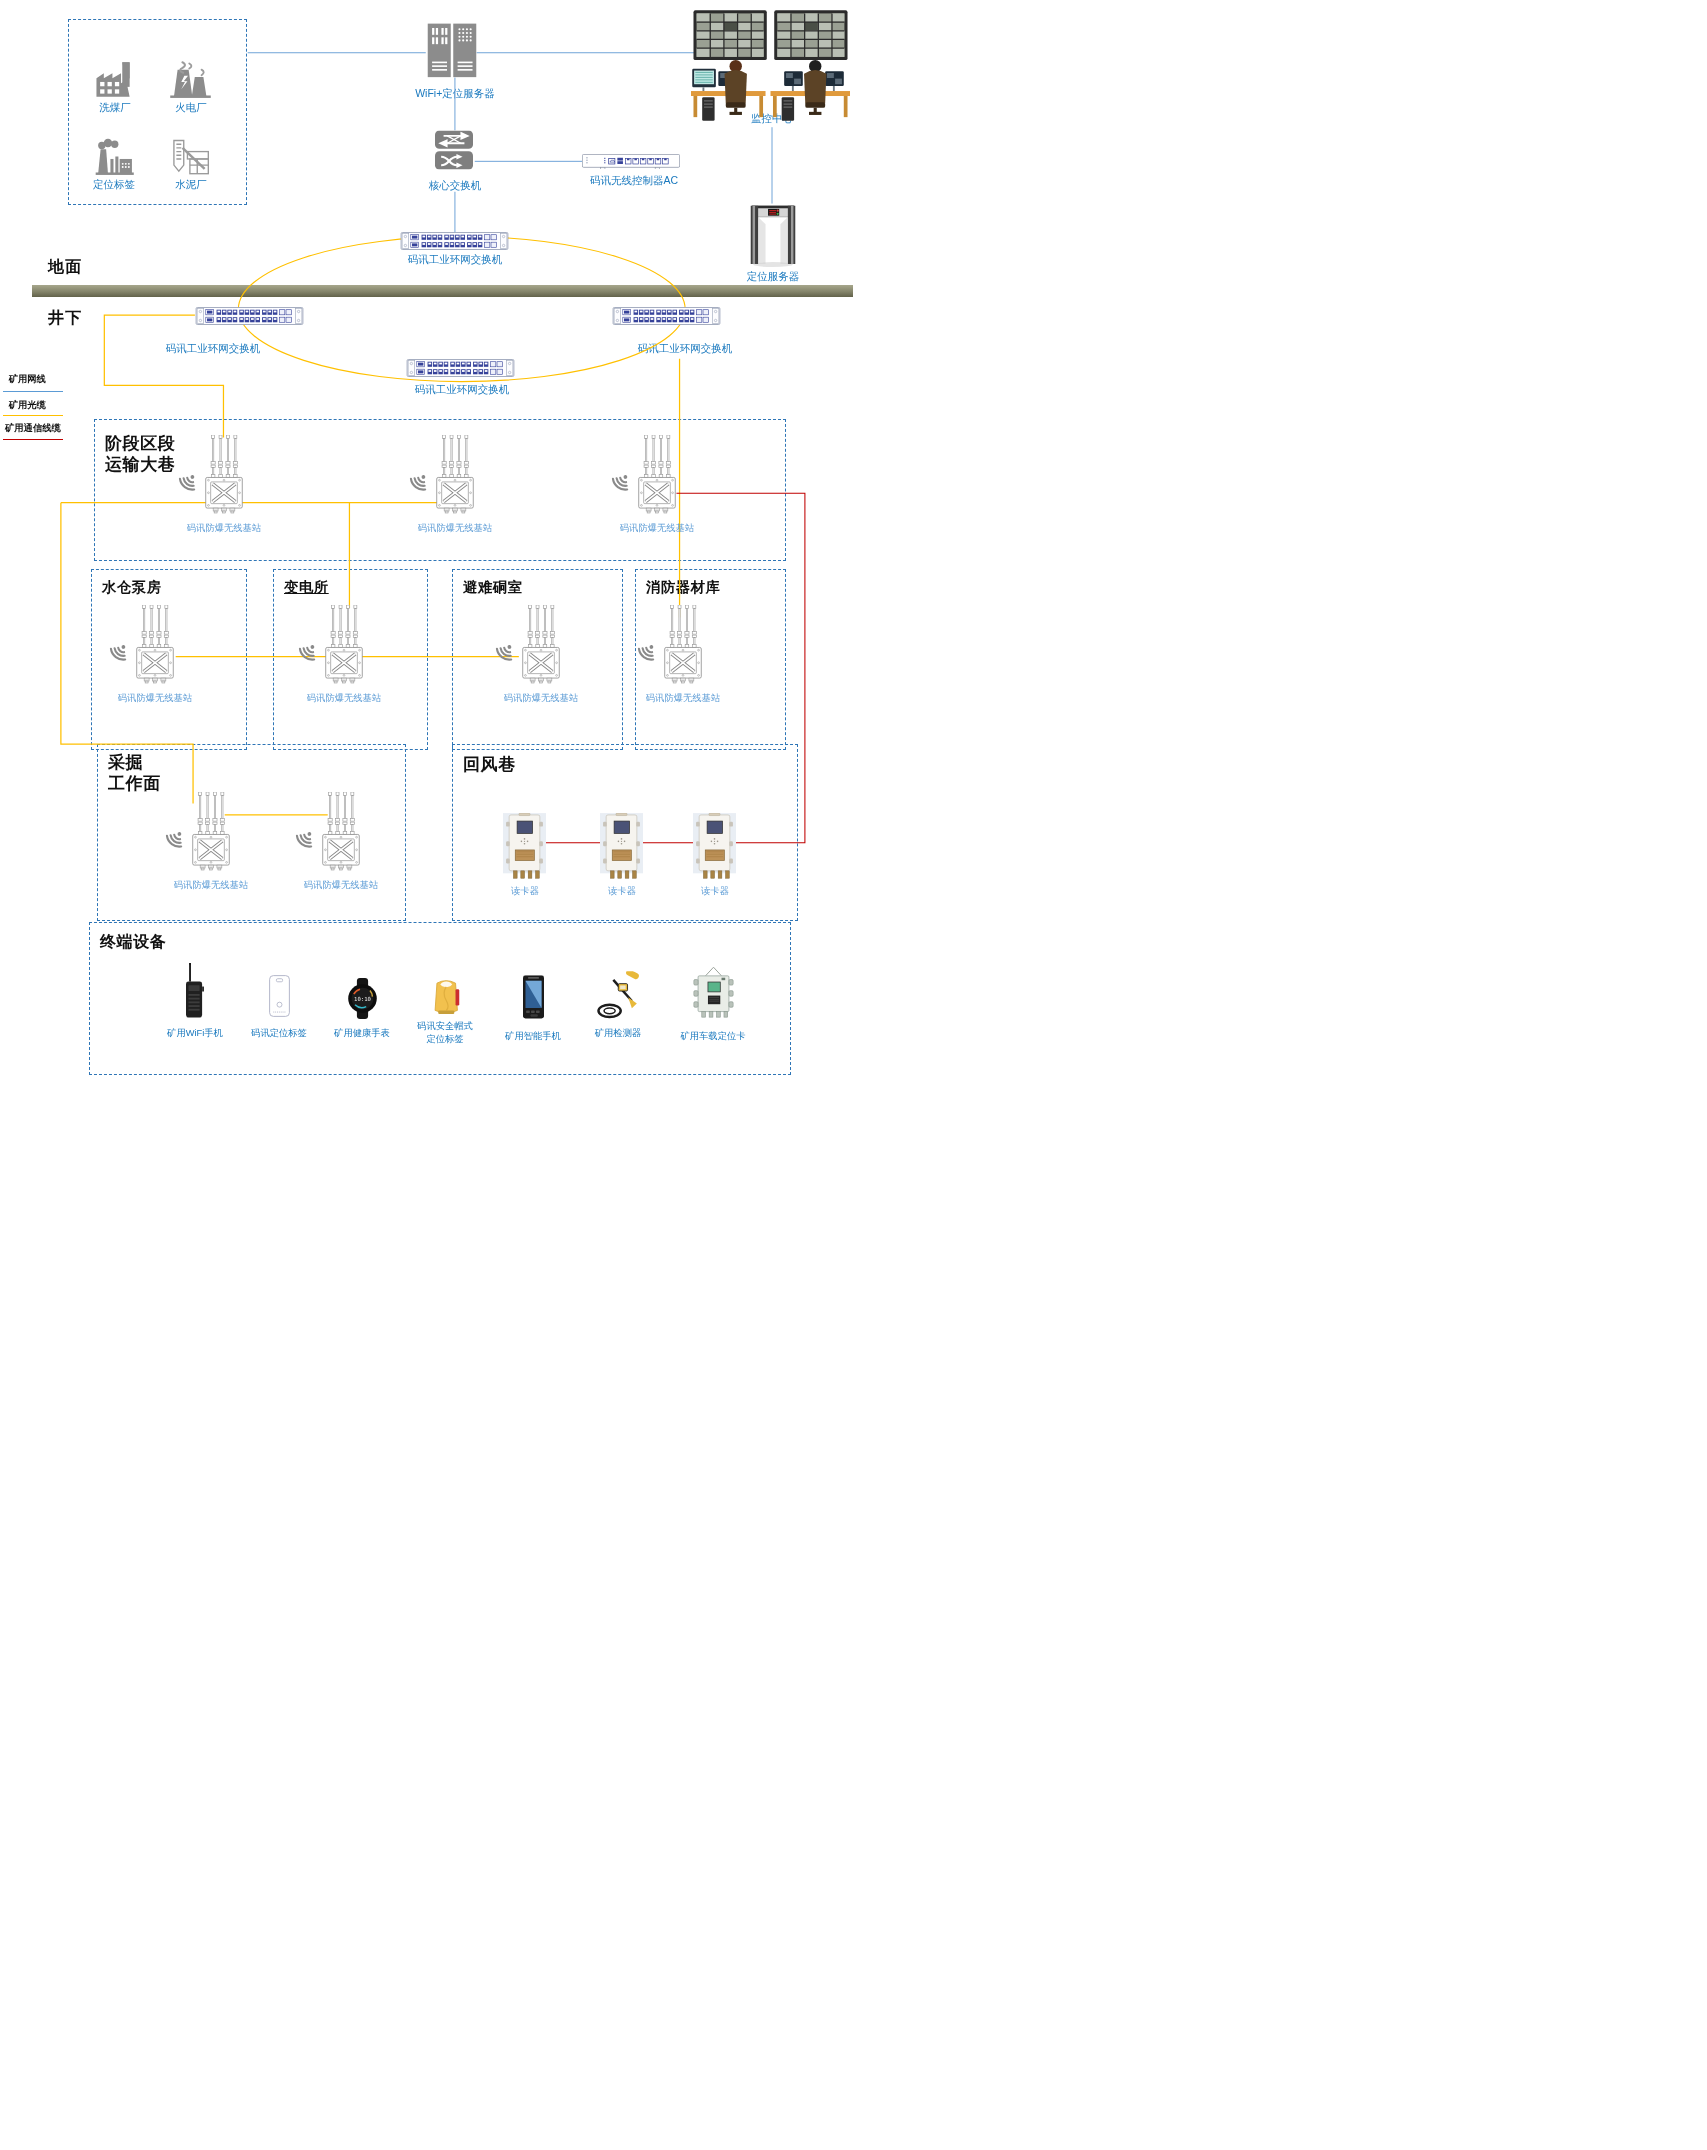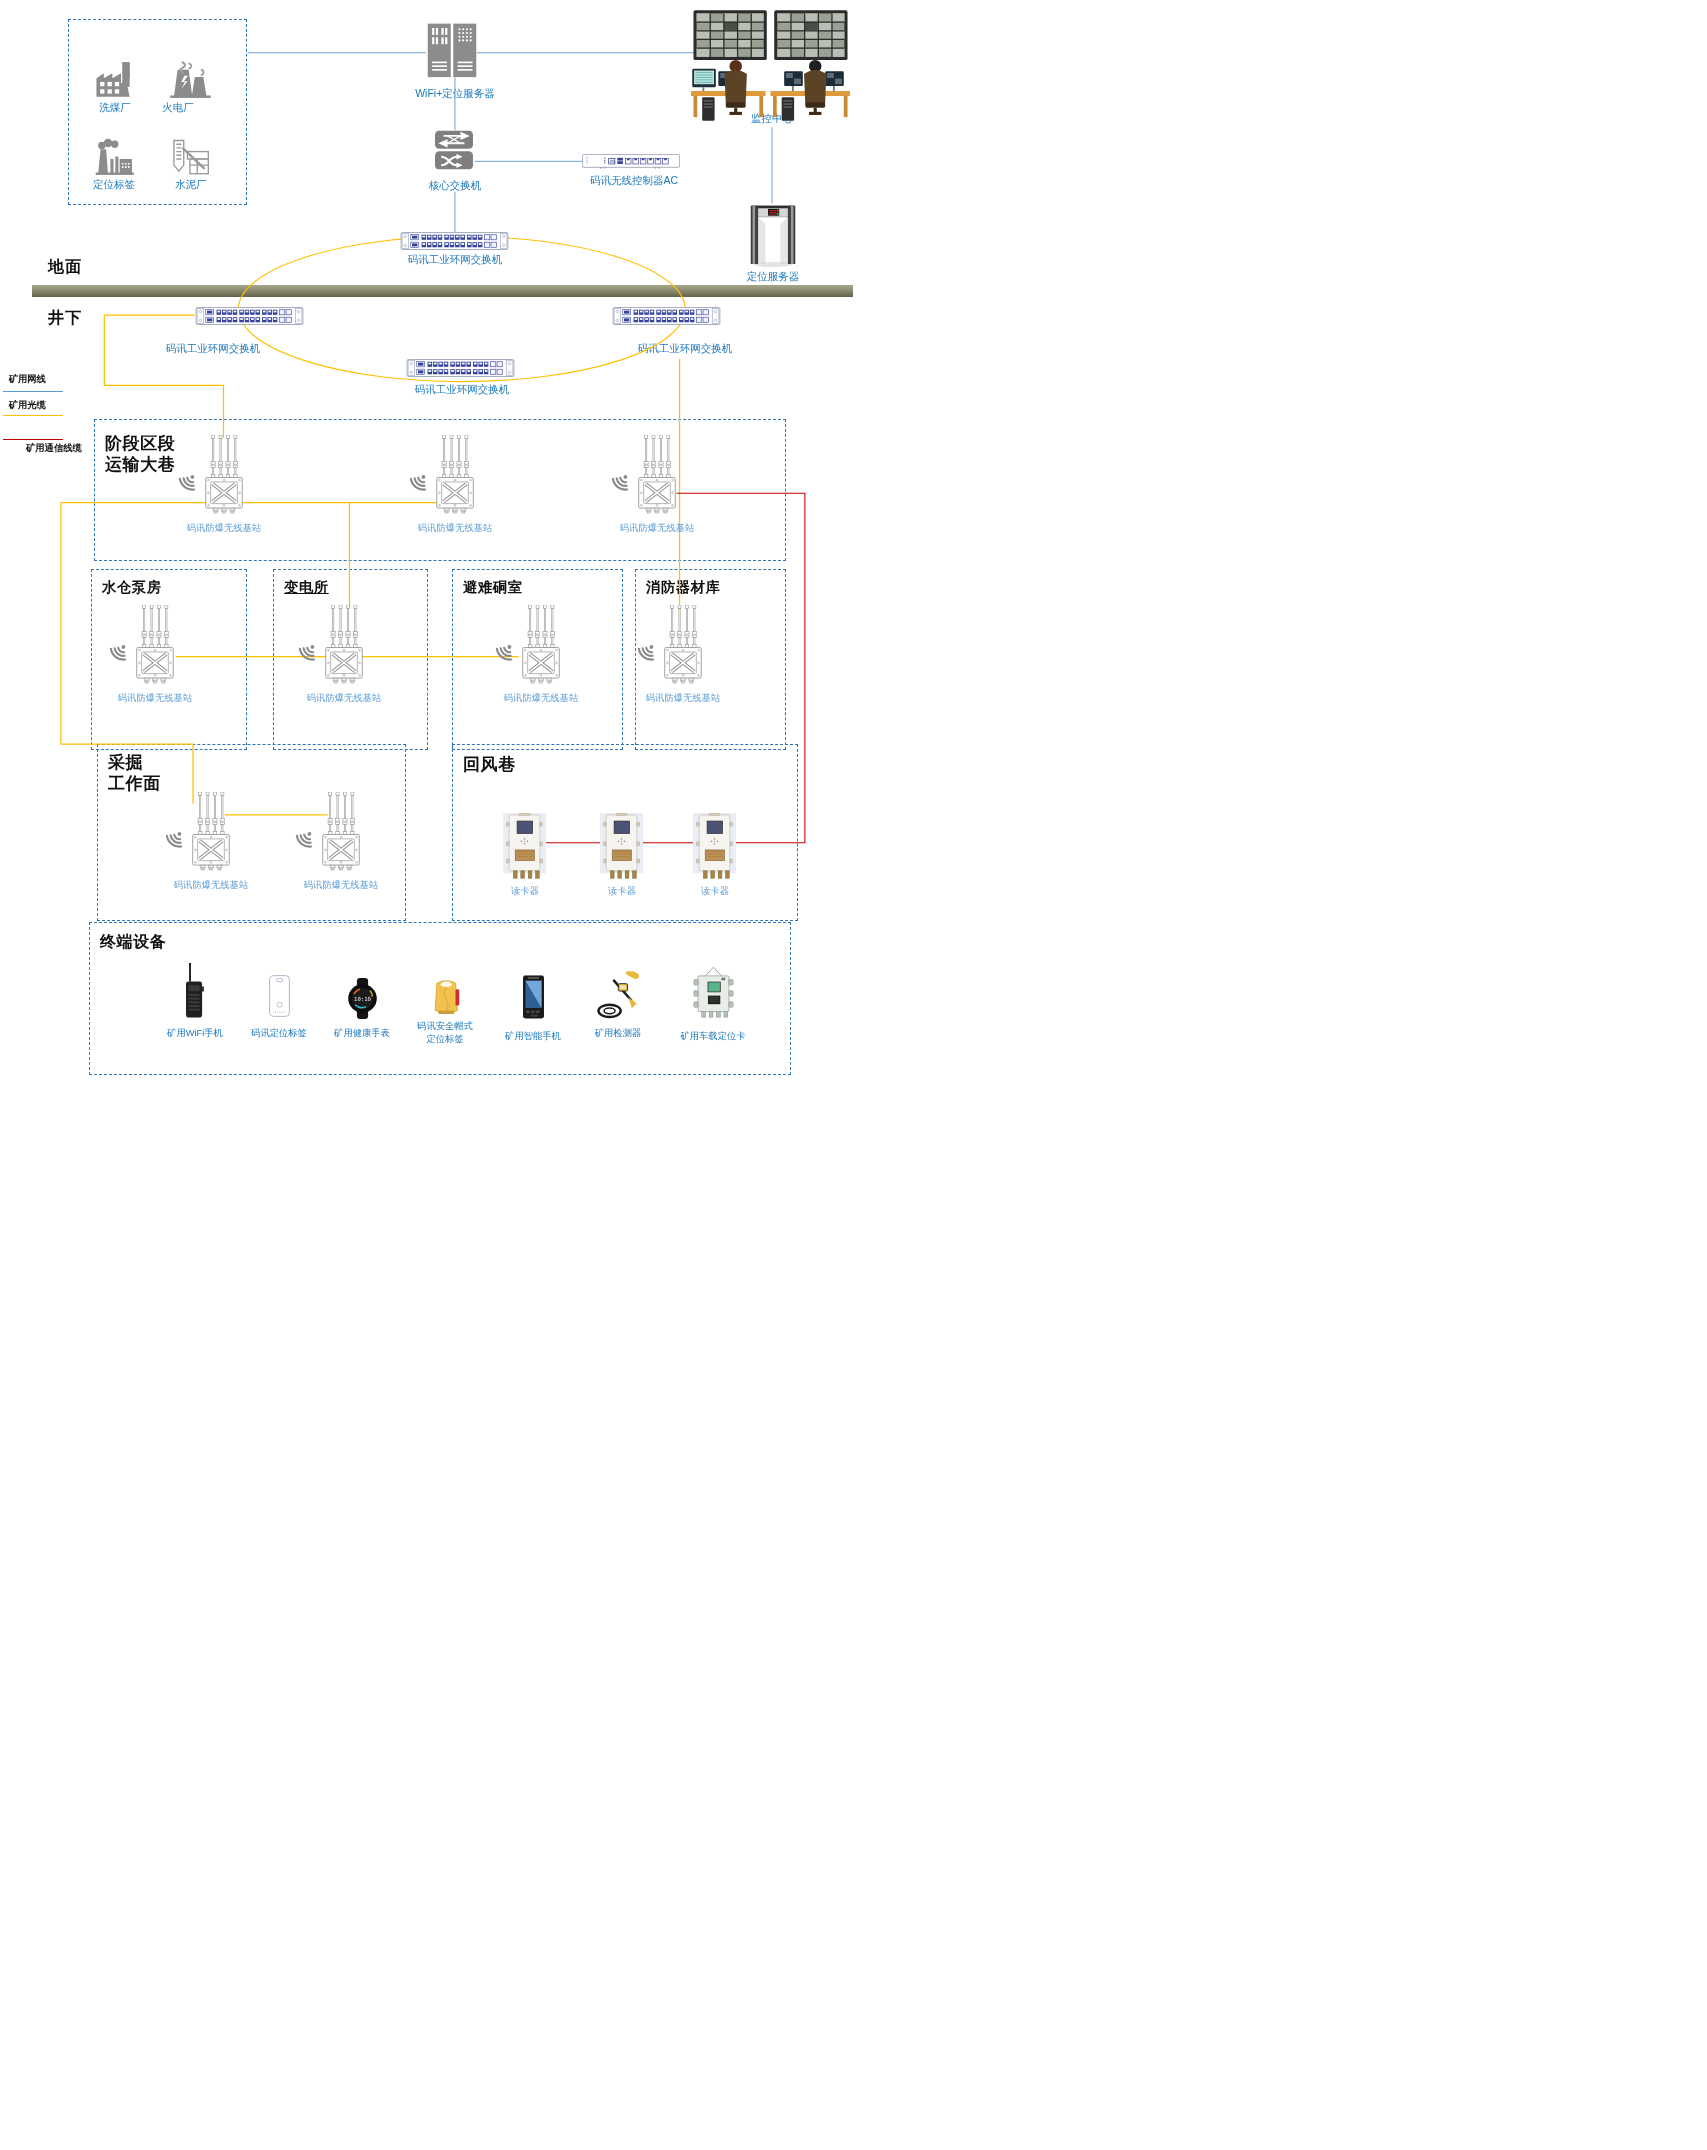--- a/index.html
+++ b/index.html
@@ -580,21 +580,21 @@
   </g>
 </svg>
 
 <div class="node" style="left:94px;top:61px;width:43px;height:37px;"><svg width="43" height="37" viewBox="0 0 70 60">
         <use href="#sym-plant-wash"></use>
       </svg></div>
 <div class="lbl" style="left:115px;top:101px;">洗煤厂</div>
 <div class="node" style="left:169px;top:61px;width:43px;height:37px;"><svg width="43" height="37" viewBox="0 0 70 60">
         <use href="#sym-plant-thermal"></use>
       </svg></div>
-<div class="lbl" style="left:178px;top:101px;">火电厂</div>
+<div class="lbl" style="left:191px;top:101px;">火电厂</div>
 <div class="node" style="left:92px;top:138px;width:43px;height:37px;"><svg width="43" height="37" viewBox="0 0 70 60">
         <use href="#sym-plant-chem"></use>
       </svg></div>
 <div class="lbl" style="left:114px;top:178px;">定位标签</div>
 <div class="node" style="left:169px;top:138px;width:43px;height:37px;"><svg width="43" height="37" viewBox="0 0 70 60">
         <use href="#sym-plant-cement"></use>
       </svg></div>
 <div class="lbl" style="left:191px;top:178px;">水泥厂</div>
 
 <div class="node" style="left:427px;top:23px;width:50px;height:56px;"><svg width="50" height="56" viewBox="0 0 80 90">
@@ -647,21 +647,21 @@
       <svg viewBox="0 0 176 29" width="109" height="18">
         <use href="#sym-rswitch"></use>
       </svg>
     </div>
 <div class="lbl" style="left:462px;top:383px;">码讯工业环网交换机</div>
 
 <div class="legend-lbl" style="left:8.7px;top:373px;">矿用网线</div>
 <div class="legend-line" style="left:3.1px;top:391px;border-top-color:#5B9BD5;"></div>
 <div class="legend-lbl" style="left:8.7px;top:399px;">矿用光缆</div>
 <div class="legend-line" style="left:3.1px;top:415px;border-top-color:#FFC000;"></div>
-<div class="legend-lbl" style="left:5px;top:442px;margin-left:21px;">矿用通信线缆</div>
+<div class="legend-lbl" style="left:5px;top:422px;">矿用通信线缆</div>
 <div class="legend-line" style="left:3.1px;top:439px;border-top-color:#C00000;"></div>
 
 <div class="title-xl" style="left:105px;top:427px;margin-top:7px;">
   <div>阶段区段</div>
   <div>运输大巷</div>
 </div>
 
 <div class="bs" style="left:199px;top:435px;">
   <svg class="body" viewBox="0 0 80 128" width="50" height="79">
         <use href="#sym-bs"></use>

